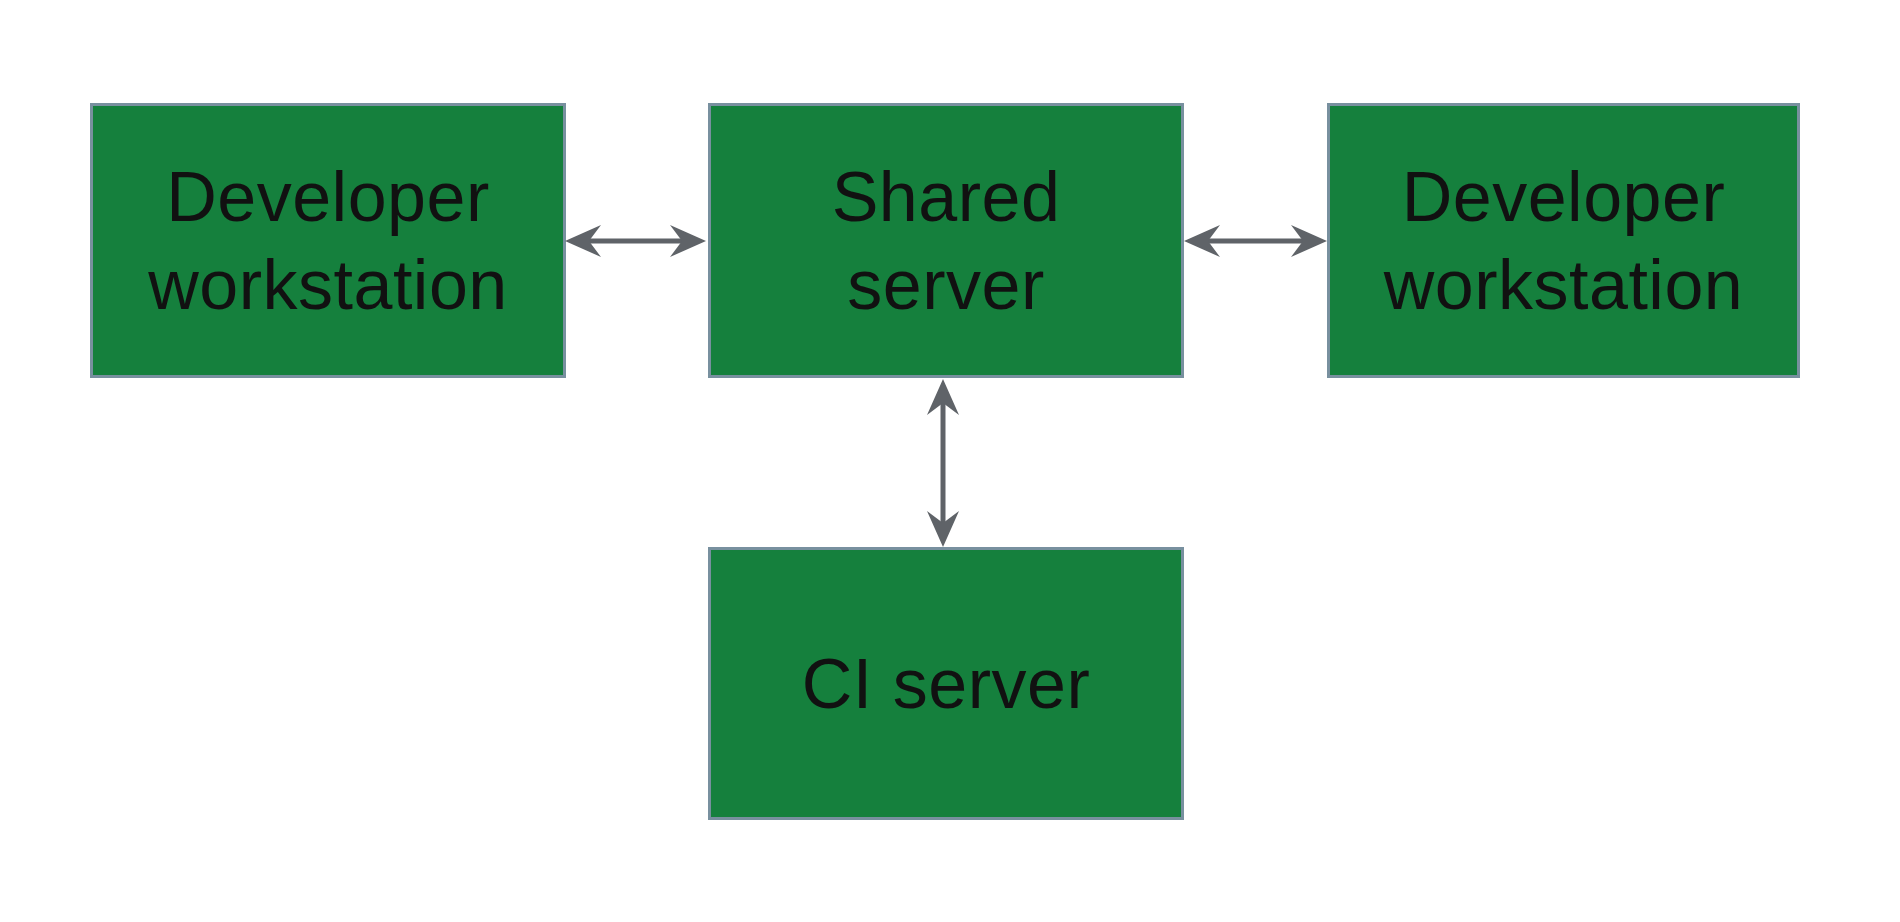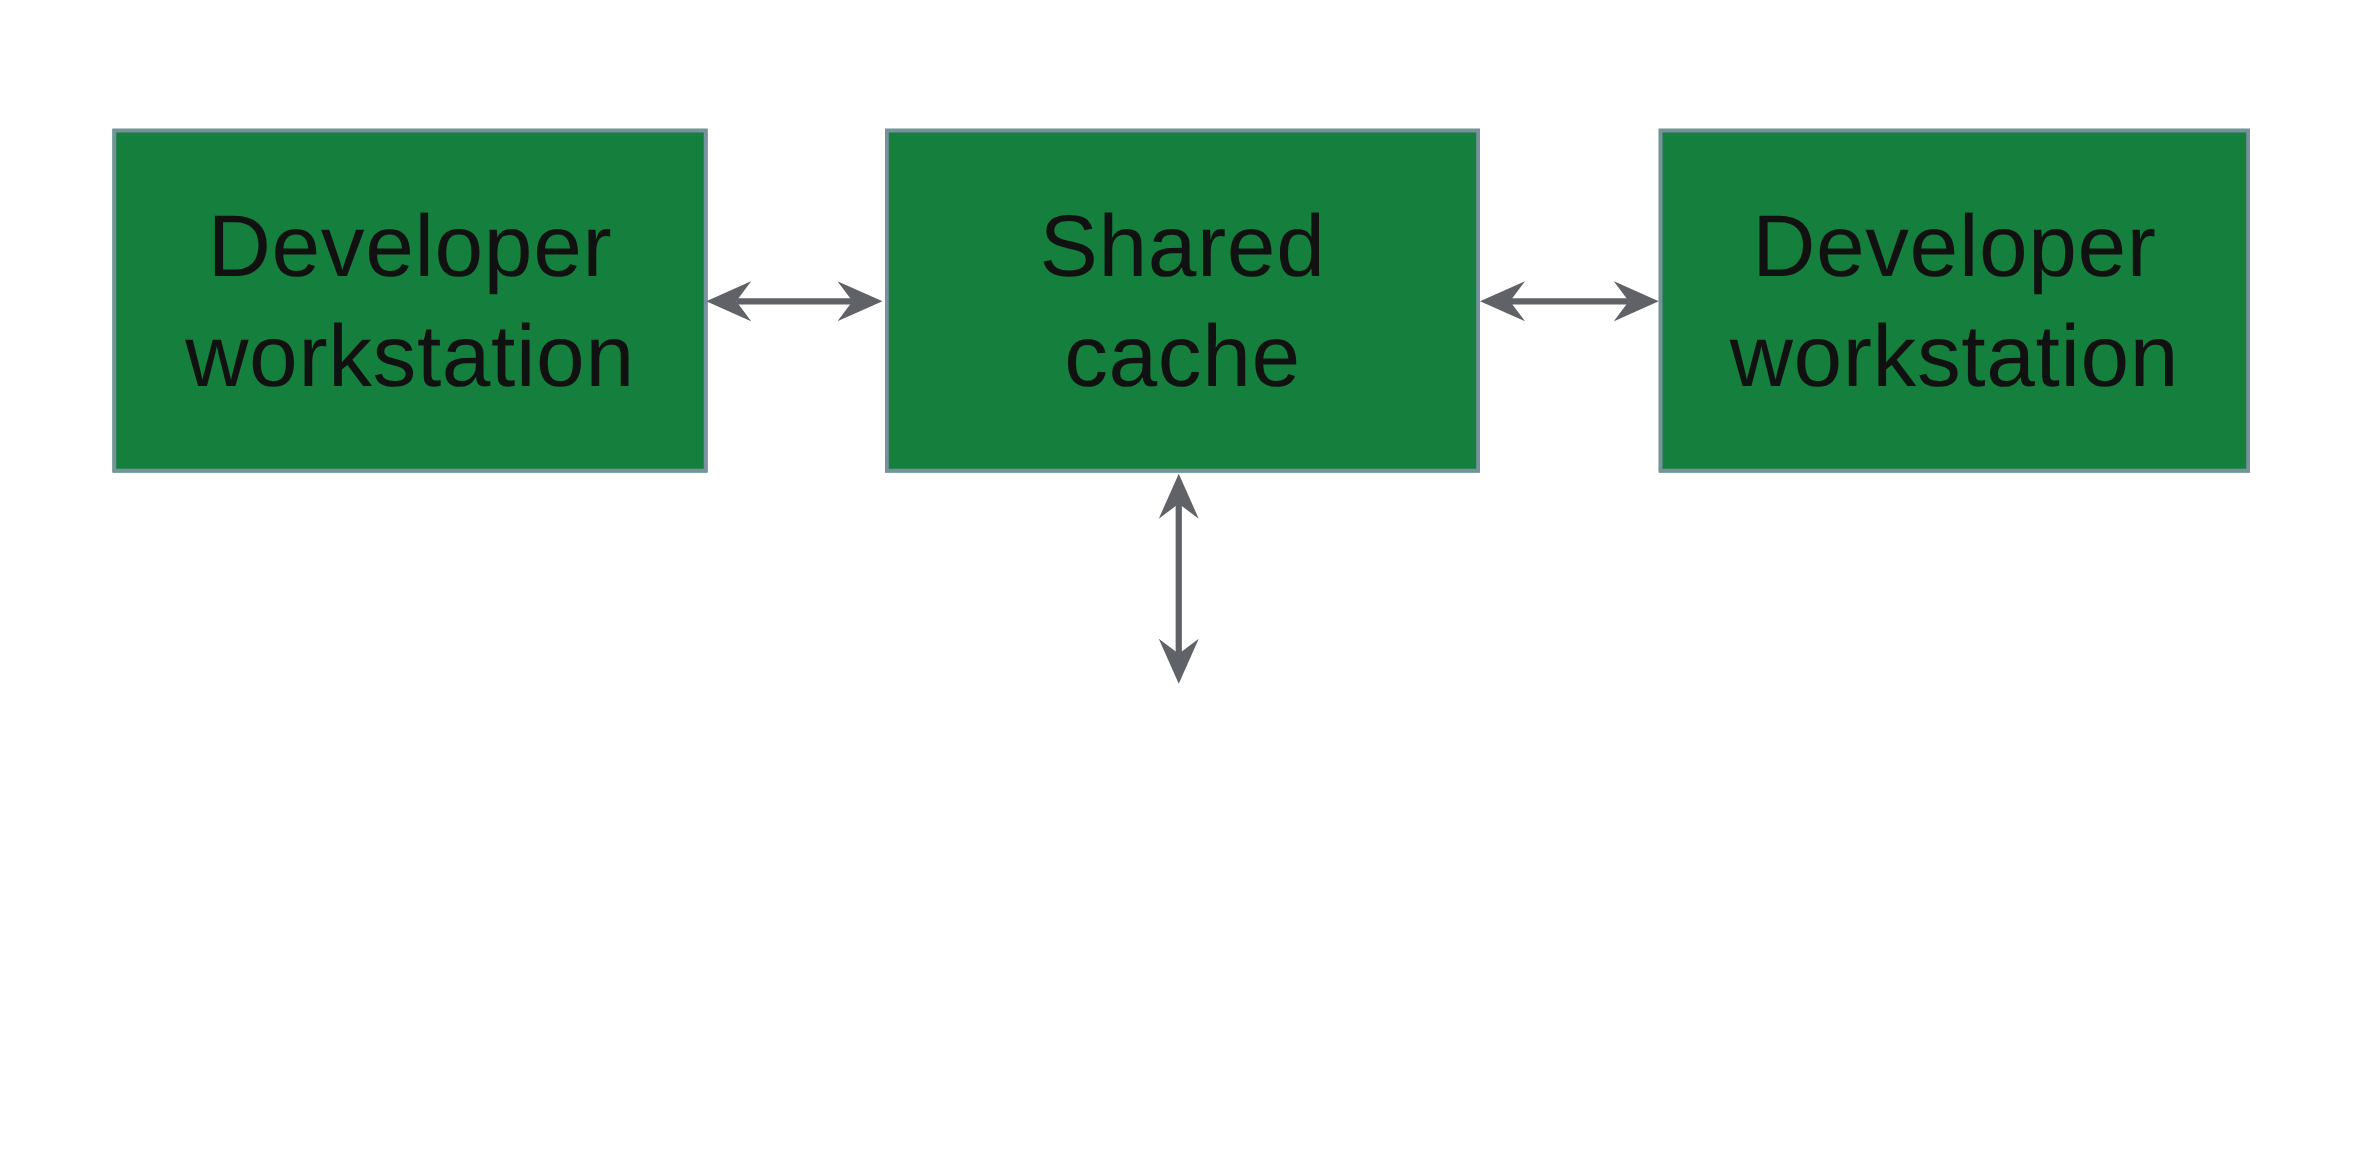--- a/index.html
+++ b/index.html
@@ -54,28 +54,31 @@
 
 <div class="canvas">
 
   <div class="node node-left">
     <span class="node-label">Developer
 workstation</span>
   </div>
 
   <div class="node node-center">
     <span class="node-label">Shared
-cache</span>
+server</span>
   </div>
 
   <div class="node node-right">
     <span class="node-label">Developer
 workstation</span>
   </div>
 
+  <div class="node node-bottom">
+    <span class="node-label">CI server</span>
+  </div>
 
   <svg class="connectors" viewBox="0 0 1900 922" xmlns="http://www.w3.org/2000/svg">
     <defs>
       <marker id="ah" viewBox="0 0 38 34" markerWidth="38" markerHeight="34" refX="12" refY="17" orient="auto-start-reverse" markerUnits="userSpaceOnUse">
         <path d="M36,17 L0,1 L12,17 L0,33 Z" fill="#5f6368"></path>
       </marker>
     </defs>
     <line x1="589" y1="241" x2="682" y2="241" stroke="#5f6368" stroke-width="5" marker-start="url(#ah)" marker-end="url(#ah)"></line>
     <line x1="1208" y1="241" x2="1303" y2="241" stroke="#5f6368" stroke-width="5" marker-start="url(#ah)" marker-end="url(#ah)"></line>
     <line x1="943" y1="403" x2="943" y2="523" stroke="#5f6368" stroke-width="5" marker-start="url(#ah)" marker-end="url(#ah)"></line>

